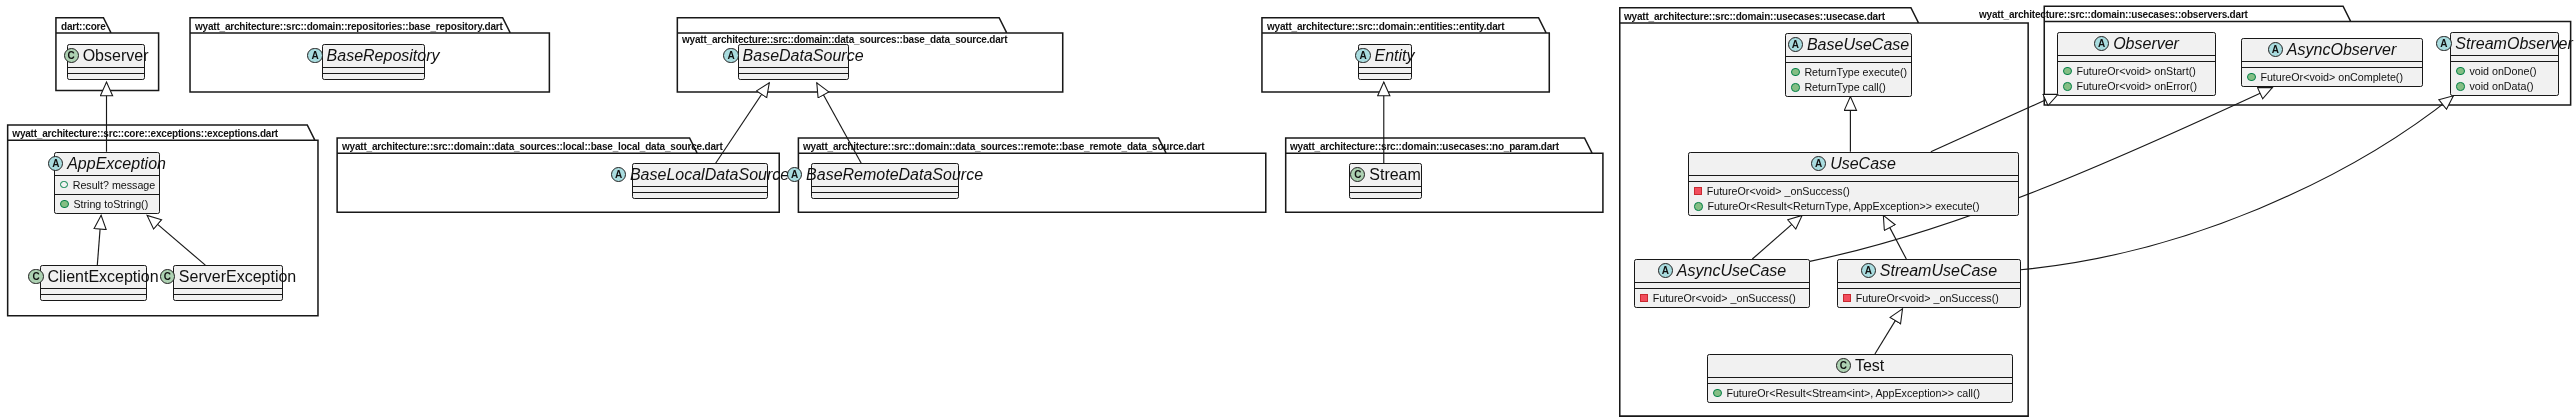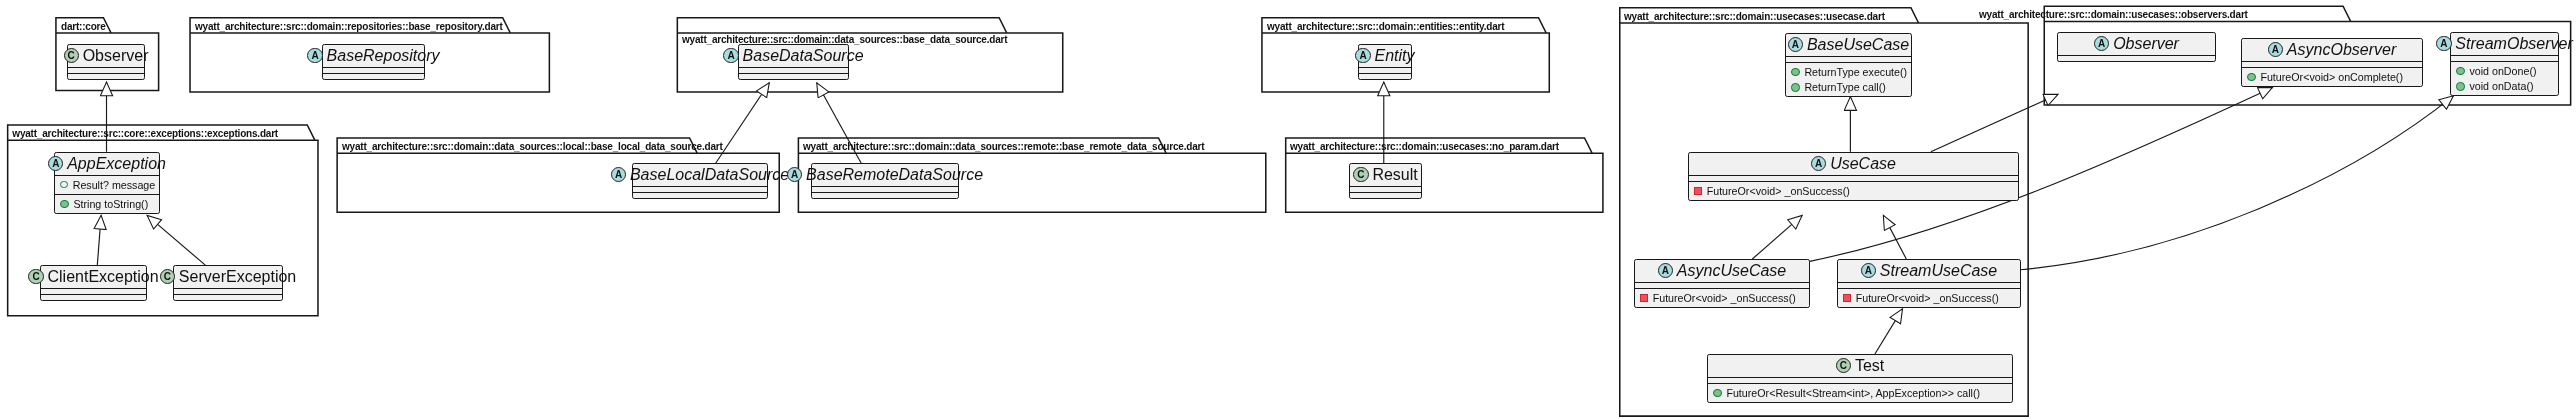--- a/index.html
+++ b/index.html
@@ -168,21 +168,21 @@
         <span class="badge bA">A</span>
         <span class="cn">BaseRemoteDataSource</span>
       </div>
     <div class="cmp e"></div>
     <div class="cmp e"></div>
   </div>
 
   <div class="ucls" style="left:1349px;top:163px;width:73px;">
     <div class="ct">
         <span class="badge bC">C</span>
-        <span class="cn">Result</span>
+        <span class="cn">Stream</span>
       </div>
     <div class="cmp e"></div>
     <div class="cmp e"></div>
   </div>
 
   <div class="ucls it" style="left:1785px;top:33px;width:127px;">
     <div class="ct">
         <span class="badge bA">A</span>
         <span class="cn">BaseUseCase</span>
       </div>
@@ -203,20 +203,24 @@
     <div class="ct">
         <span class="badge bA">A</span>
         <span class="cn">UseCase</span>
       </div>
     <div class="cmp e"></div>
     <div class="cmp">
       <div class="m">
           <span class="ic prv"></span>
           <span>FutureOr&lt;void&gt; _onSuccess()</span>
         </div>
+      <div class="m">
+          <span class="ic pub"></span>
+          <span>FutureOr&lt;Result&lt;ReturnType, AppException&gt;&gt; execute()</span>
+        </div>
     </div>
   </div>
 
   <div class="ucls it" style="left:1634px;top:259px;width:176px;">
     <div class="ct">
         <span class="badge bA">A</span>
         <span class="cn">AsyncUseCase</span>
       </div>
     <div class="cmp e"></div>
     <div class="cmp">
@@ -254,20 +258,30 @@
         </div>
     </div>
   </div>
 
   <div class="ucls it" style="left:2057px;top:32px;width:159px;">
     <div class="ct">
         <span class="badge bA">A</span>
         <span class="cn">Observer</span>
       </div>
     <div class="cmp e"></div>
+    <div class="cmp">
+      <div class="m">
+          <span class="ic pub"></span>
+          <span>FutureOr&lt;void&gt; onStart()</span>
+        </div>
+      <div class="m">
+          <span class="ic pub"></span>
+          <span>FutureOr&lt;void&gt; onError()</span>
+        </div>
+    </div>
   </div>
 
   <div class="ucls it" style="left:2241px;top:38px;width:182px;">
     <div class="ct">
         <span class="badge bA">A</span>
         <span class="cn">AsyncObserver</span>
       </div>
     <div class="cmp e"></div>
     <div class="cmp">
       <div class="m">

